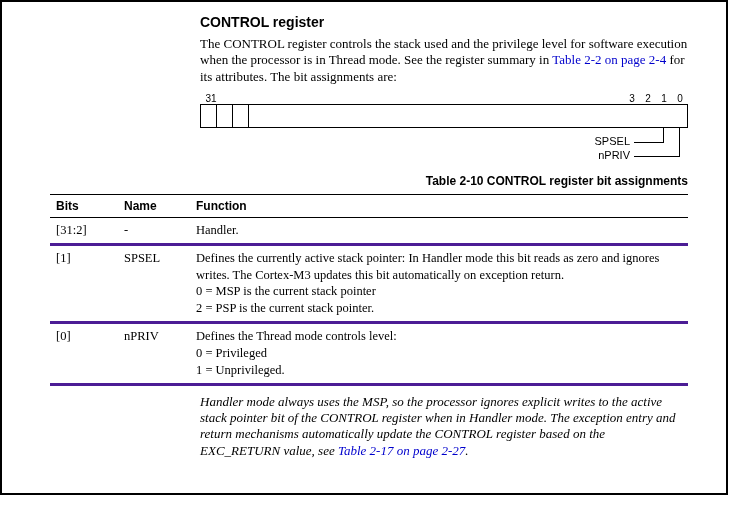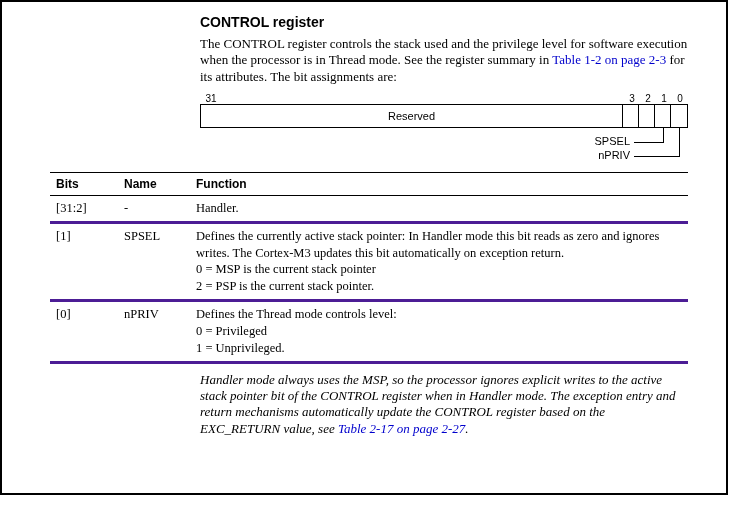--- a/index.html
+++ b/index.html
@@ -129,52 +129,52 @@
 </style>
 </head>
 <body>
 
 <div class="page-border">
   <div class="content">
 
     <div class="indent-block">
       <h2 class="reg-title">CONTROL register</h2>
       <p>
-        <span>The CONTROL register controls the stack used and the privilege level for software execution when the processor is in Thread mode. See the register summary in </span><a href="#" class="xref">Table 1-2 on page 2-3</a><span> for its attributes. The bit assignments are:</span>
+        <span>The CONTROL register controls the stack used and the privilege level for software execution when the processor is in Thread mode. See the register summary in </span><a href="#" class="xref">Table 2-2 on page 2-4</a><span> for its attributes. The bit assignments are:</span>
       </p>
 
       <div class="bitfield">
         <div class="bit-numbers">
           <span class="n31">31</span>
           <span class="spacer"></span>
           <span class="n3">3</span>
           <span class="n2">2</span>
           <span class="n1">1</span>
           <span class="n0">0</span>
         </div>
         <div class="bit-box-row">
-          <div class="bit-reserved">Reserved</div>
           <div class="bit-cell"></div>
           <div class="bit-cell"></div>
           <div class="bit-cell"></div>
           <div class="bit-cell"></div>
         </div>
         <div class="bit-labels">
 
           <div class="lbl-line" style="right:24px; top:0; width:1px; height:14px;"></div>
           <div class="lbl-line" style="right:24px; top:14px; height:1px; width:30px;"></div>
           <span class="lbl" style="right:58px; top:7px;">SPSEL</span>
 
           <div class="lbl-line" style="right:8px; top:0; width:1px; height:28px;"></div>
           <div class="lbl-line" style="right:8px; top:28px; height:1px; width:46px;"></div>
           <span class="lbl" style="right:58px; top:21px;">nPRIV</span>
         </div>
       </div>
     </div>
 
+    <div class="table-caption">Table 2-10 CONTROL register bit assignments</div>
 
     <div style="padding: 0 20px 0 30px;">
       <table class="bit-table">
         <thead>
           <tr>
             <th class="col-bits">Bits</th>
             <th class="col-name">Name</th>
             <th>Function</th>
           </tr>
         </thead>

